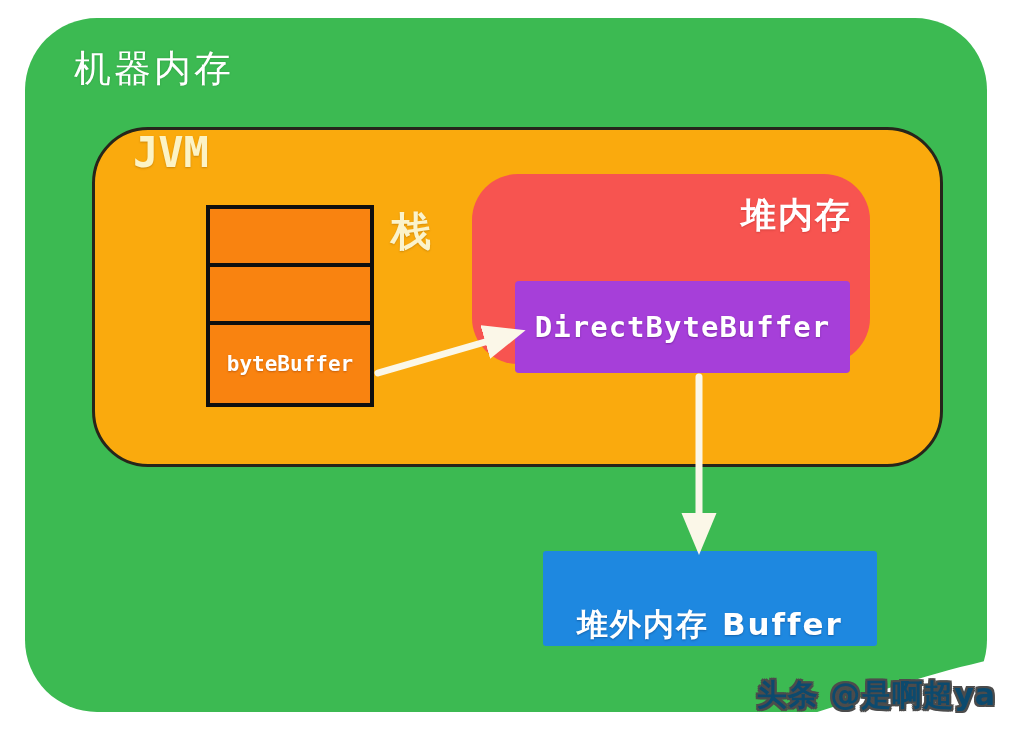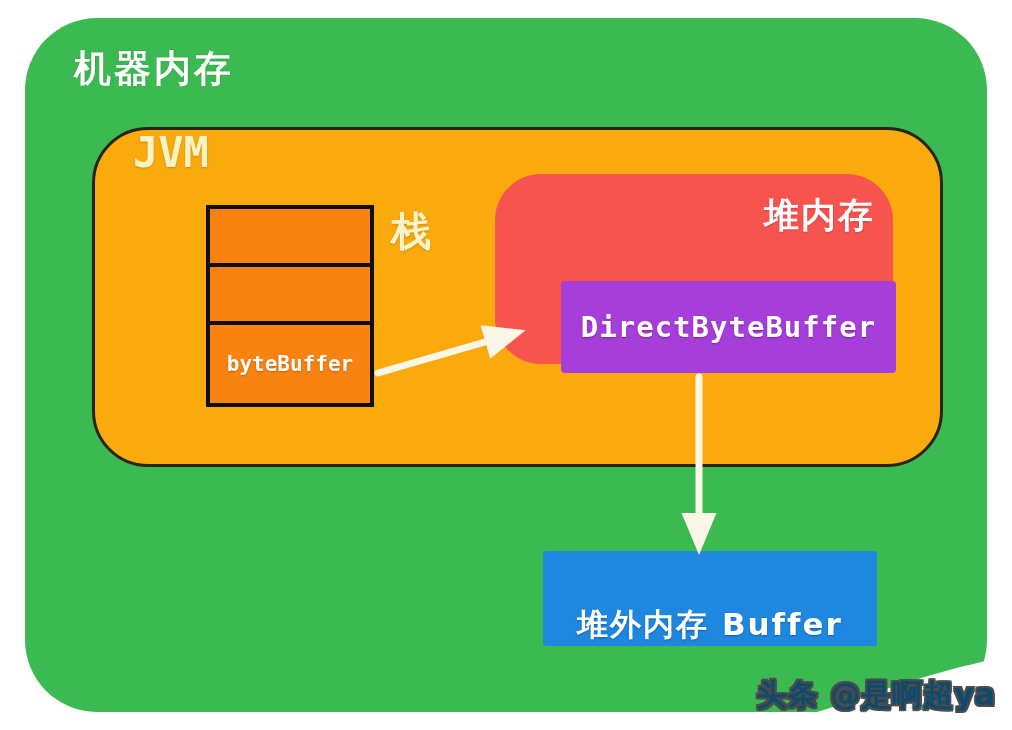--- a/index.html
+++ b/index.html
@@ -10,21 +10,21 @@
   }
   .abs { position:absolute; }
 
   
   .machine {
     left:25px; top:18px; width:962px; height:694px;
     border-radius:72px;
   }
   .machine-label {
     left:74px; top:44px;
-    font-size:37px; font-weight:bold; color:#ffffff;
+    font-size:37px; font-weight:normal; color:#ffffff;
     letter-spacing:3px;
     text-shadow:0 0 2px rgba(0,60,0,0.25);
   }
 
   
   .jvm {
     left:92px; top:127px; width:851px; height:340px;
     border-radius:56px; border:3px solid #26251b; box-sizing:border-box;
   }
   .jvm-label {
@@ -51,33 +51,33 @@
     text-shadow:0 1px 2px rgba(120,40,0,0.4);
   }
   .stack-label {
     left:391px; top:204px;
     font-size:40px; font-weight:bold; color:#fbf3cb;
     text-shadow:0 1px 2px rgba(120,70,0,0.3);
   }
 
   
   .heap {
-    left:495px; top:174px; width:398px; height:190px;
+    left:472px; top:174px; width:398px; height:190px;
     border-radius:46px;
   }
   .heap-label {
     position:absolute; top:18px; right:18px;
     font-size:35px; font-weight:bold; color:#ffffff;
     letter-spacing:2px;
     text-shadow:0 1px 2px rgba(120,0,0,0.25);
   }
   .dbb {
     position:absolute; left:43px; top:107px; width:335px; height:92px;
     border-radius:4px;
-    display:flex; align-items:center; justify-content:center;margin-left:23px;
+    display:flex; align-items:center; justify-content:center;
   }
   .dbb-label {
     font-family:"DejaVu Sans Mono", monospace;
     font-size:29px; font-weight:bold; color:#ffffff;
     letter-spacing:1px;
     text-shadow:0 1px 2px rgba(60,0,90,0.4);
   }
 
   
   .offheap {

